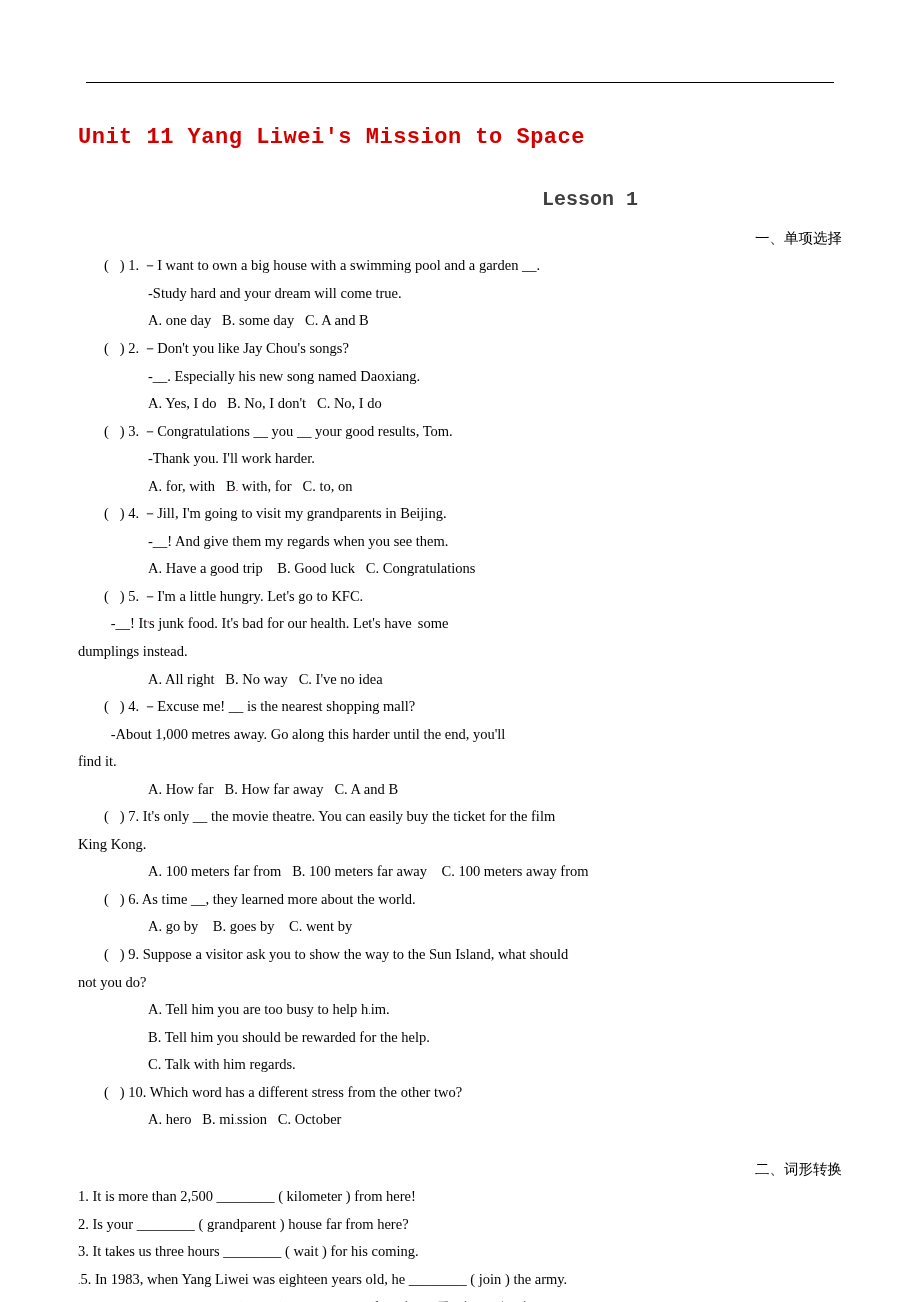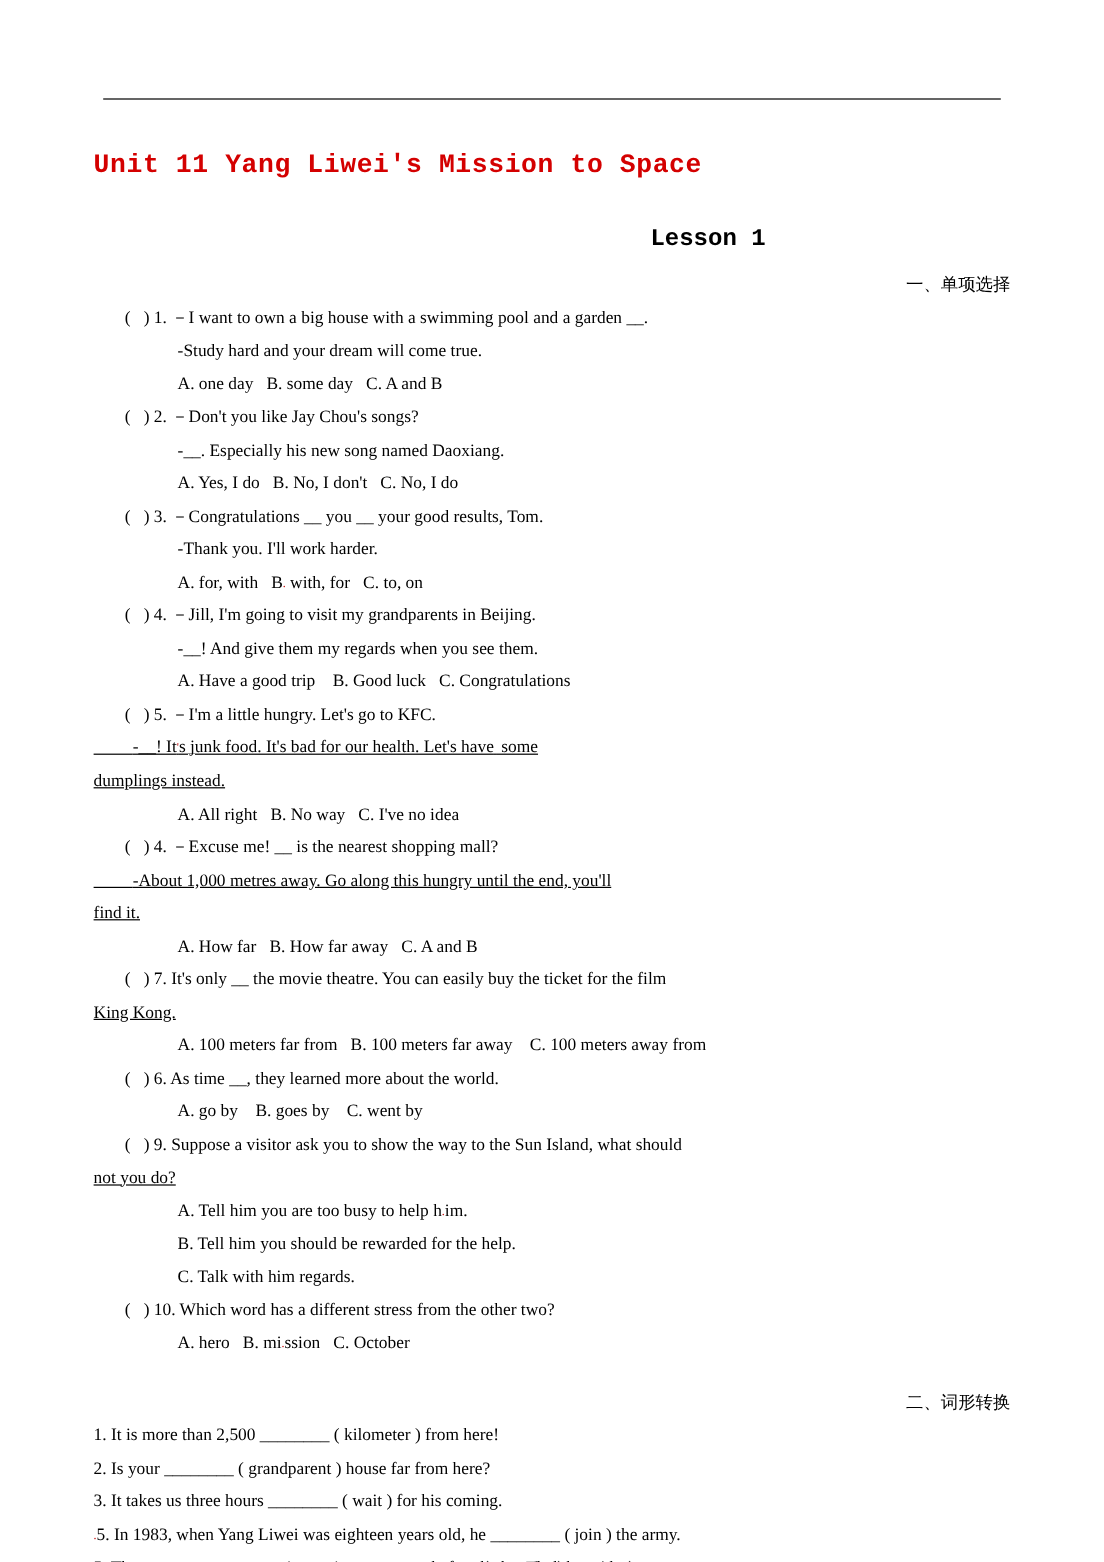--- a/index.html
+++ b/index.html
@@ -26,39 +26,39 @@
     text-align: left;
     color: #d40000;
     font-weight: bold;
     font-size: 22px;
     font-family: "Courier New", "SimSun", monospace;
     letter-spacing: 0.5px;
     margin-top: 34px;
   }
   .subtitle {
     text-align: center;
-    color: #000000;
+    color: #404040;
     font-weight: bold;
     font-size: 20px;
     font-family: "Courier New", monospace;
     margin-top: 22px;
     margin-left: 260px;
     margin-bottom: 6px;
   }
   .section {
     margin-top: 2px;
   }
   .section-head {
     font-weight: normal;
     text-align: right;
   }
   .q-line { white-space: pre-wrap; margin-left: 26px; }
   .opt-line { padding-left: 70px; white-space: pre-wrap; }
   .sub-line { padding-left: 70px; white-space: pre-wrap; }
-  .flush-line { white-space: pre-wrap; text-decoration: underline; }
+  .flush-line { white-space: pre-wrap; }
   .fill-line { white-space: pre-wrap; }
   .dot { color: #c00000; font-size: 10px; vertical-align: middle; }
   .just { text-align: justify; text-justify: inter-ideograph; }
   .footer {
     position: absolute;
     bottom: 30px;
     left: 0;
     right: 0;
     font-size: 13px;
     color: #333;
@@ -102,21 +102,21 @@
     <div class="q-line">(   ) 4. －Jill, I'm going to visit my grandparents in Beijing.</div>
     <div class="sub-line">-__! And give them my regards when you see them.</div>
     <div class="opt-line">A. Have a good trip    B. Good luck   C. Congratulations</div>
 
     <div class="q-line">(   ) 5. －I'm a little hungry. Let's go to KFC.</div>
     <div class="flush-line just"><span>         -__! It</span><span class="dot">'</span><span>s junk food. It's bad for our health. Let's have</span><span class="dot">&nbsp;</span><span> some</span></div>
     <div class="flush-line">dumplings instead.</div>
     <div class="opt-line">A. All right   B. No way   C. I've no idea</div>
 
     <div class="q-line">(   ) 4. －Excuse me! __ is the nearest shopping mall?</div>
-    <div class="flush-line just">         -About 1,000 metres away. Go along this hungry until the end, you'll</div>
+    <div class="flush-line just">         -About 1,000 metres away. Go along this harder until the end, you'll</div>
     <div class="flush-line">find it.</div>
     <div class="opt-line">A. How far   B. How far away   C. A and B</div>
 
     <div class="q-line just">(   ) 7. It's only __ the movie theatre. You can easily buy the ticket for the film</div>
     <div class="flush-line">King Kong.</div>
     <div class="opt-line">A. 100 meters far from   B. 100 meters far away    C. 100 meters away from</div>
 
     <div class="q-line">(   ) 6. As time __, they learned more about the world.</div>
     <div class="opt-line">A. go by    B. goes by    C. went by</div>
 

